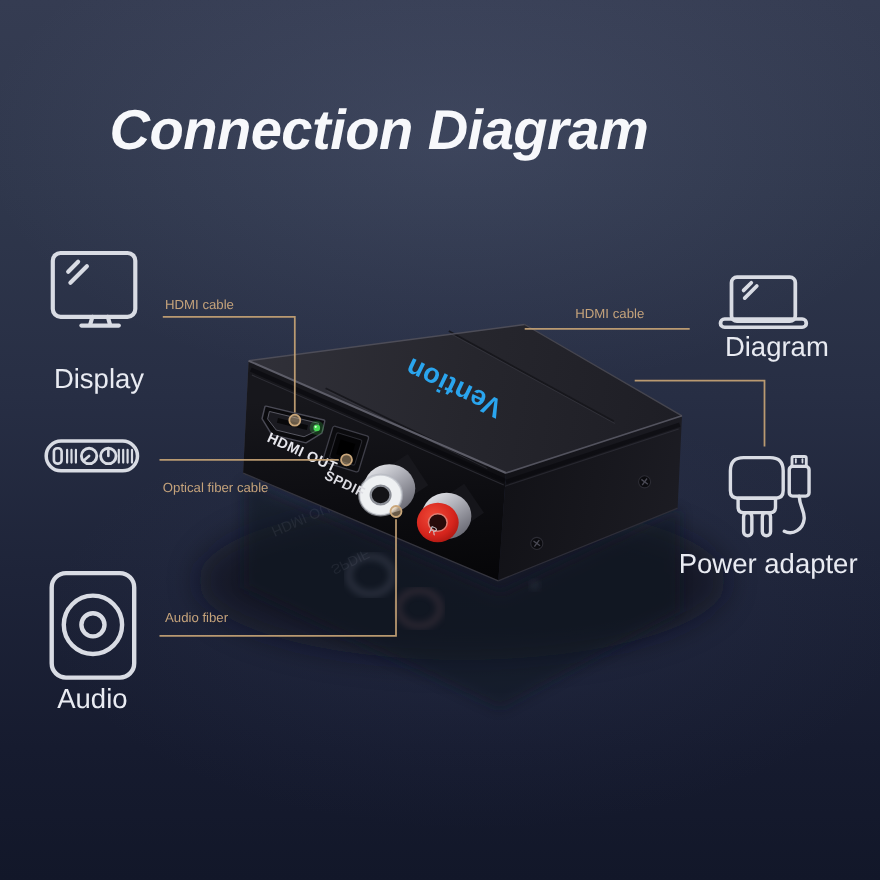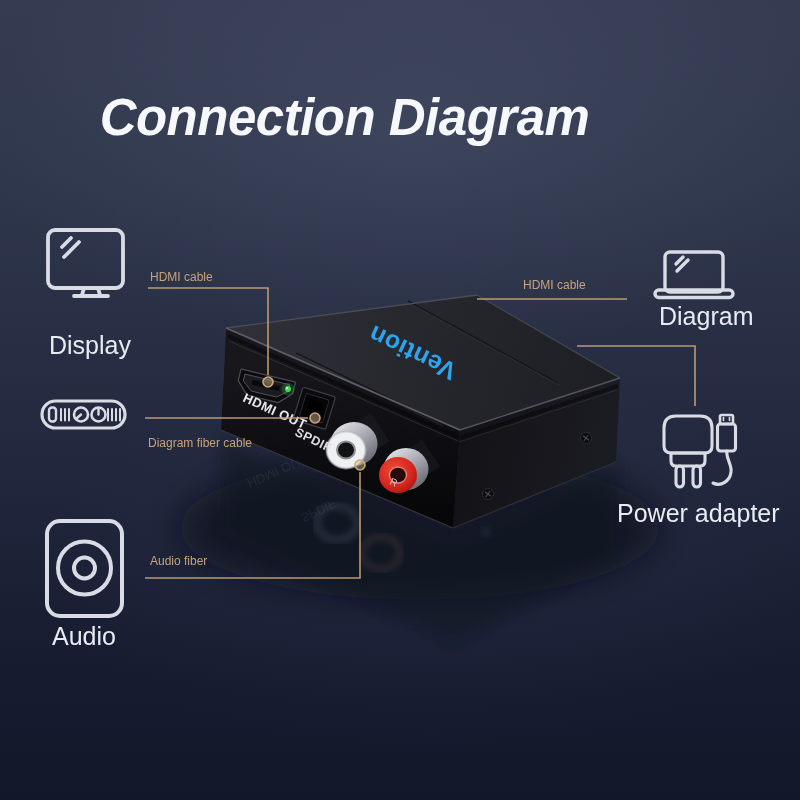--- a/index.html
+++ b/index.html
@@ -223,16 +223,16 @@
 
 <div class="title">Connection Diagram</div>
 
 <div class="devlabel lbl-display">Display</div>
 <div class="devlabel lbl-sound">Audio</div>
 <div class="devlabel lbl-laptop">Diagram</div>
 <div class="devlabel lbl-power">Power adapter</div>
 
 <div class="cablelabel lbl-hdmi-left">HDMI cable</div>
 <div class="cablelabel lbl-hdmi-right">HDMI cable</div>
-<div class="cablelabel lbl-optical">Diagram fiber cable</div>
+<div class="cablelabel lbl-optical">Optical fiber cable</div>
 <div class="cablelabel lbl-audio">Audio fiber</div>
 
 </div>
 
 </body></html>

